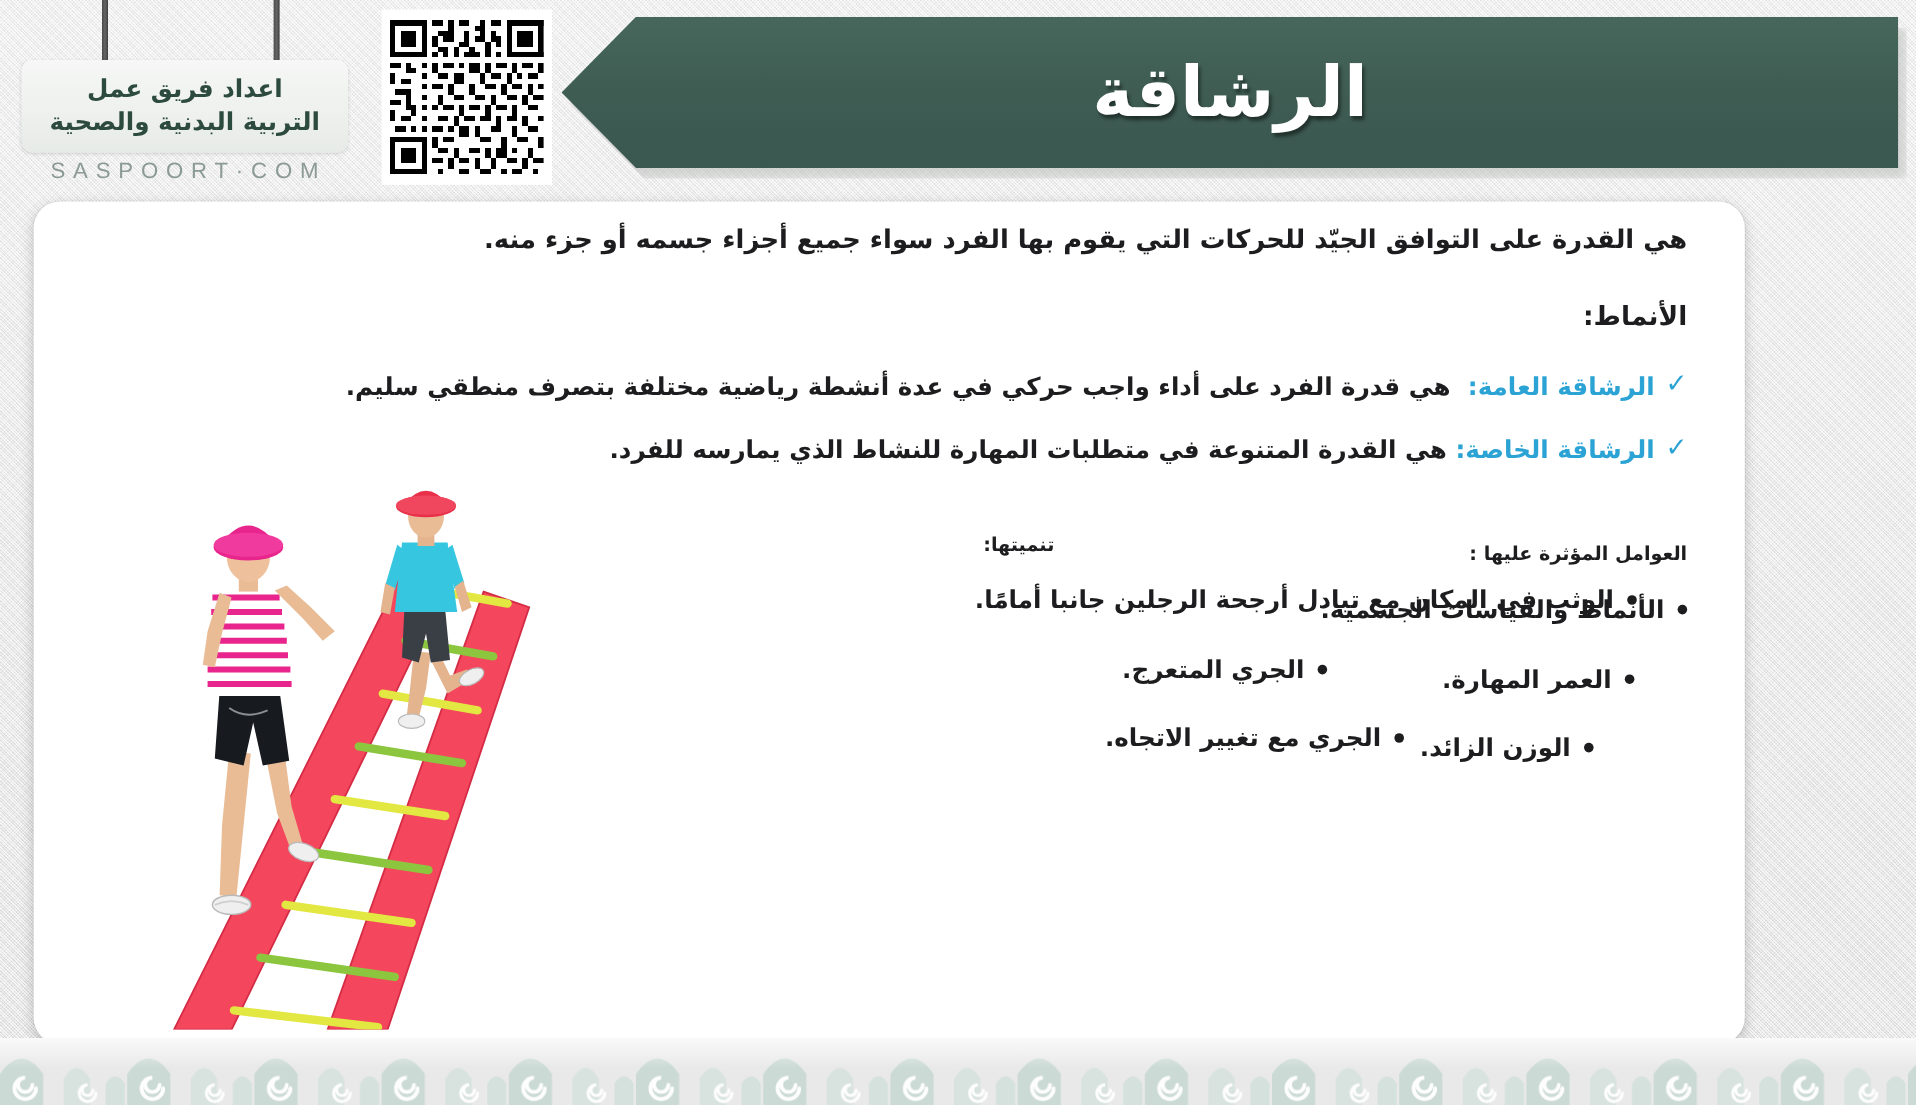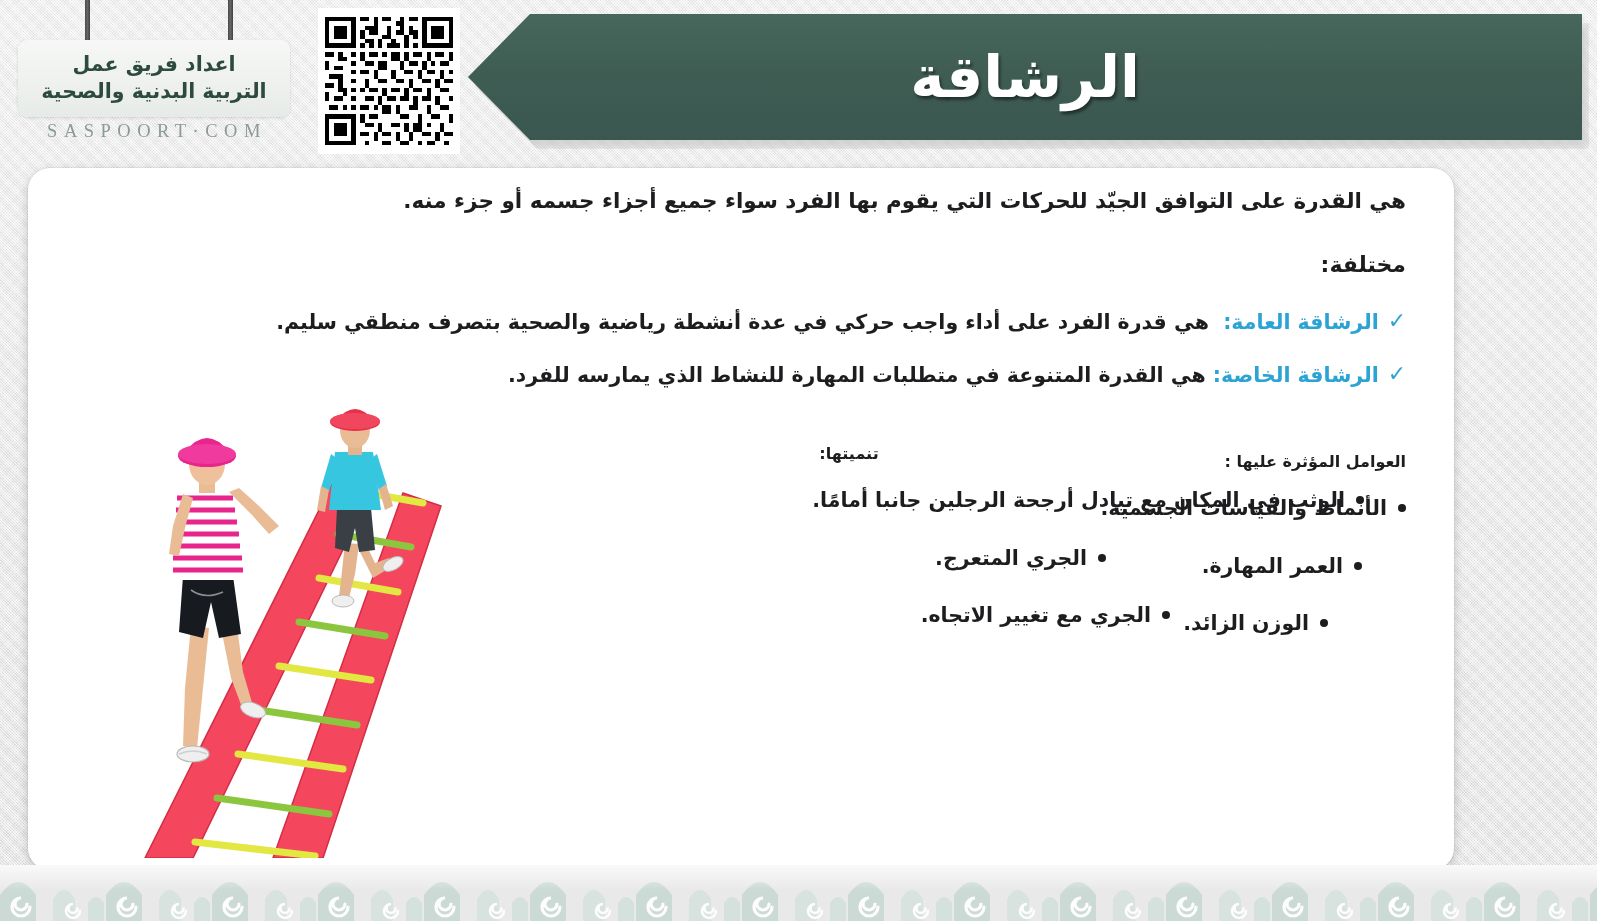--- a/index.html
+++ b/index.html
@@ -22,21 +22,21 @@
   
   .string {
     position:absolute; top:0; width:5px; height:58px;
     background:linear-gradient(90deg,#4a4a4a,#656565,#3f3f3f);
   }
   .string.s1 { left:85px; }
   .string.s2 { left:228px; }
 
   
   .logo-wrap {
-    position:absolute; left:18px; top:40px;
+    position:absolute; left:18px; top:50px;
     width:272px;
   }
   .logo-plaque {
     background:linear-gradient(180deg,#f6f7f6 0%,#eef1ee 55%,#e7ebe7 100%);
     border-radius:9px;
     padding:11px 10px 12px;
     box-shadow:0 1px 3px rgba(0,0,0,.13);
     text-align:center;
   }
   .logo-line {
@@ -45,21 +45,21 @@
     font-weight:bold;
     font-size:20.5px;
     line-height:1.32;
     letter-spacing:.2px;
     direction:rtl;
     white-space:nowrap;
   }
   .logo-domain {
     margin-top:4px;
     text-align:center;
-    font-family:Liberation Serif, serif;
+    font-family:Liberation Sans, sans-serif;
     color:#8c9a94;
     font-size:18.5px;
     letter-spacing:6.5px;
     direction:ltr;
     text-indent:6px;
   }
 
   
   .qr {
     position:absolute; left:318px; top:8px;
@@ -476,25 +476,25 @@
 
         <path d="M112 94 Q134 66 156 94 L158 100 Q134 110 110 100 Z" fill="#e8258c"></path>
         <ellipse cx="134" cy="98" rx="29" ry="11" fill="#e8258c"></ellipse>
         <ellipse cx="134" cy="96" rx="29" ry="10" fill="#f03a9e"></ellipse>
       </g>
     </svg>
   </div>
 
   <div class="definition">هي القدرة على التوافق الجيّد للحركات التي يقوم بها الفرد سواء جميع أجزاء جسمه أو جزء منه.</div>
 
-  <div class="types-head">مختلفة:</div>
+  <div class="types-head">الأنماط:</div>
 
   <div class="type-row r1">
     <span class="check">✓</span>
-    <span><span class="term">الرشاقة العامة:</span>&nbsp;&nbsp;<span>هي قدرة الفرد على أداء واجب حركي في عدة أنشطة رياضية والصحية بتصرف منطقي سليم.</span></span>
+    <span><span class="term">الرشاقة العامة:</span>&nbsp;&nbsp;<span>هي قدرة الفرد على أداء واجب حركي في عدة أنشطة رياضية مختلفة بتصرف منطقي سليم.</span></span>
   </div>
 
   <div class="type-row r2">
     <span class="check">✓</span>
     <span><span class="term">الرشاقة الخاصة:</span>&nbsp;<span>هي القدرة المتنوعة في متطلبات المهارة للنشاط الذي يمارسه للفرد.</span></span>
   </div>
 
   <div class="col col-factors">
     <div class="col-head">العوامل المؤثرة عليها :</div>
     <ul class="col-list">

